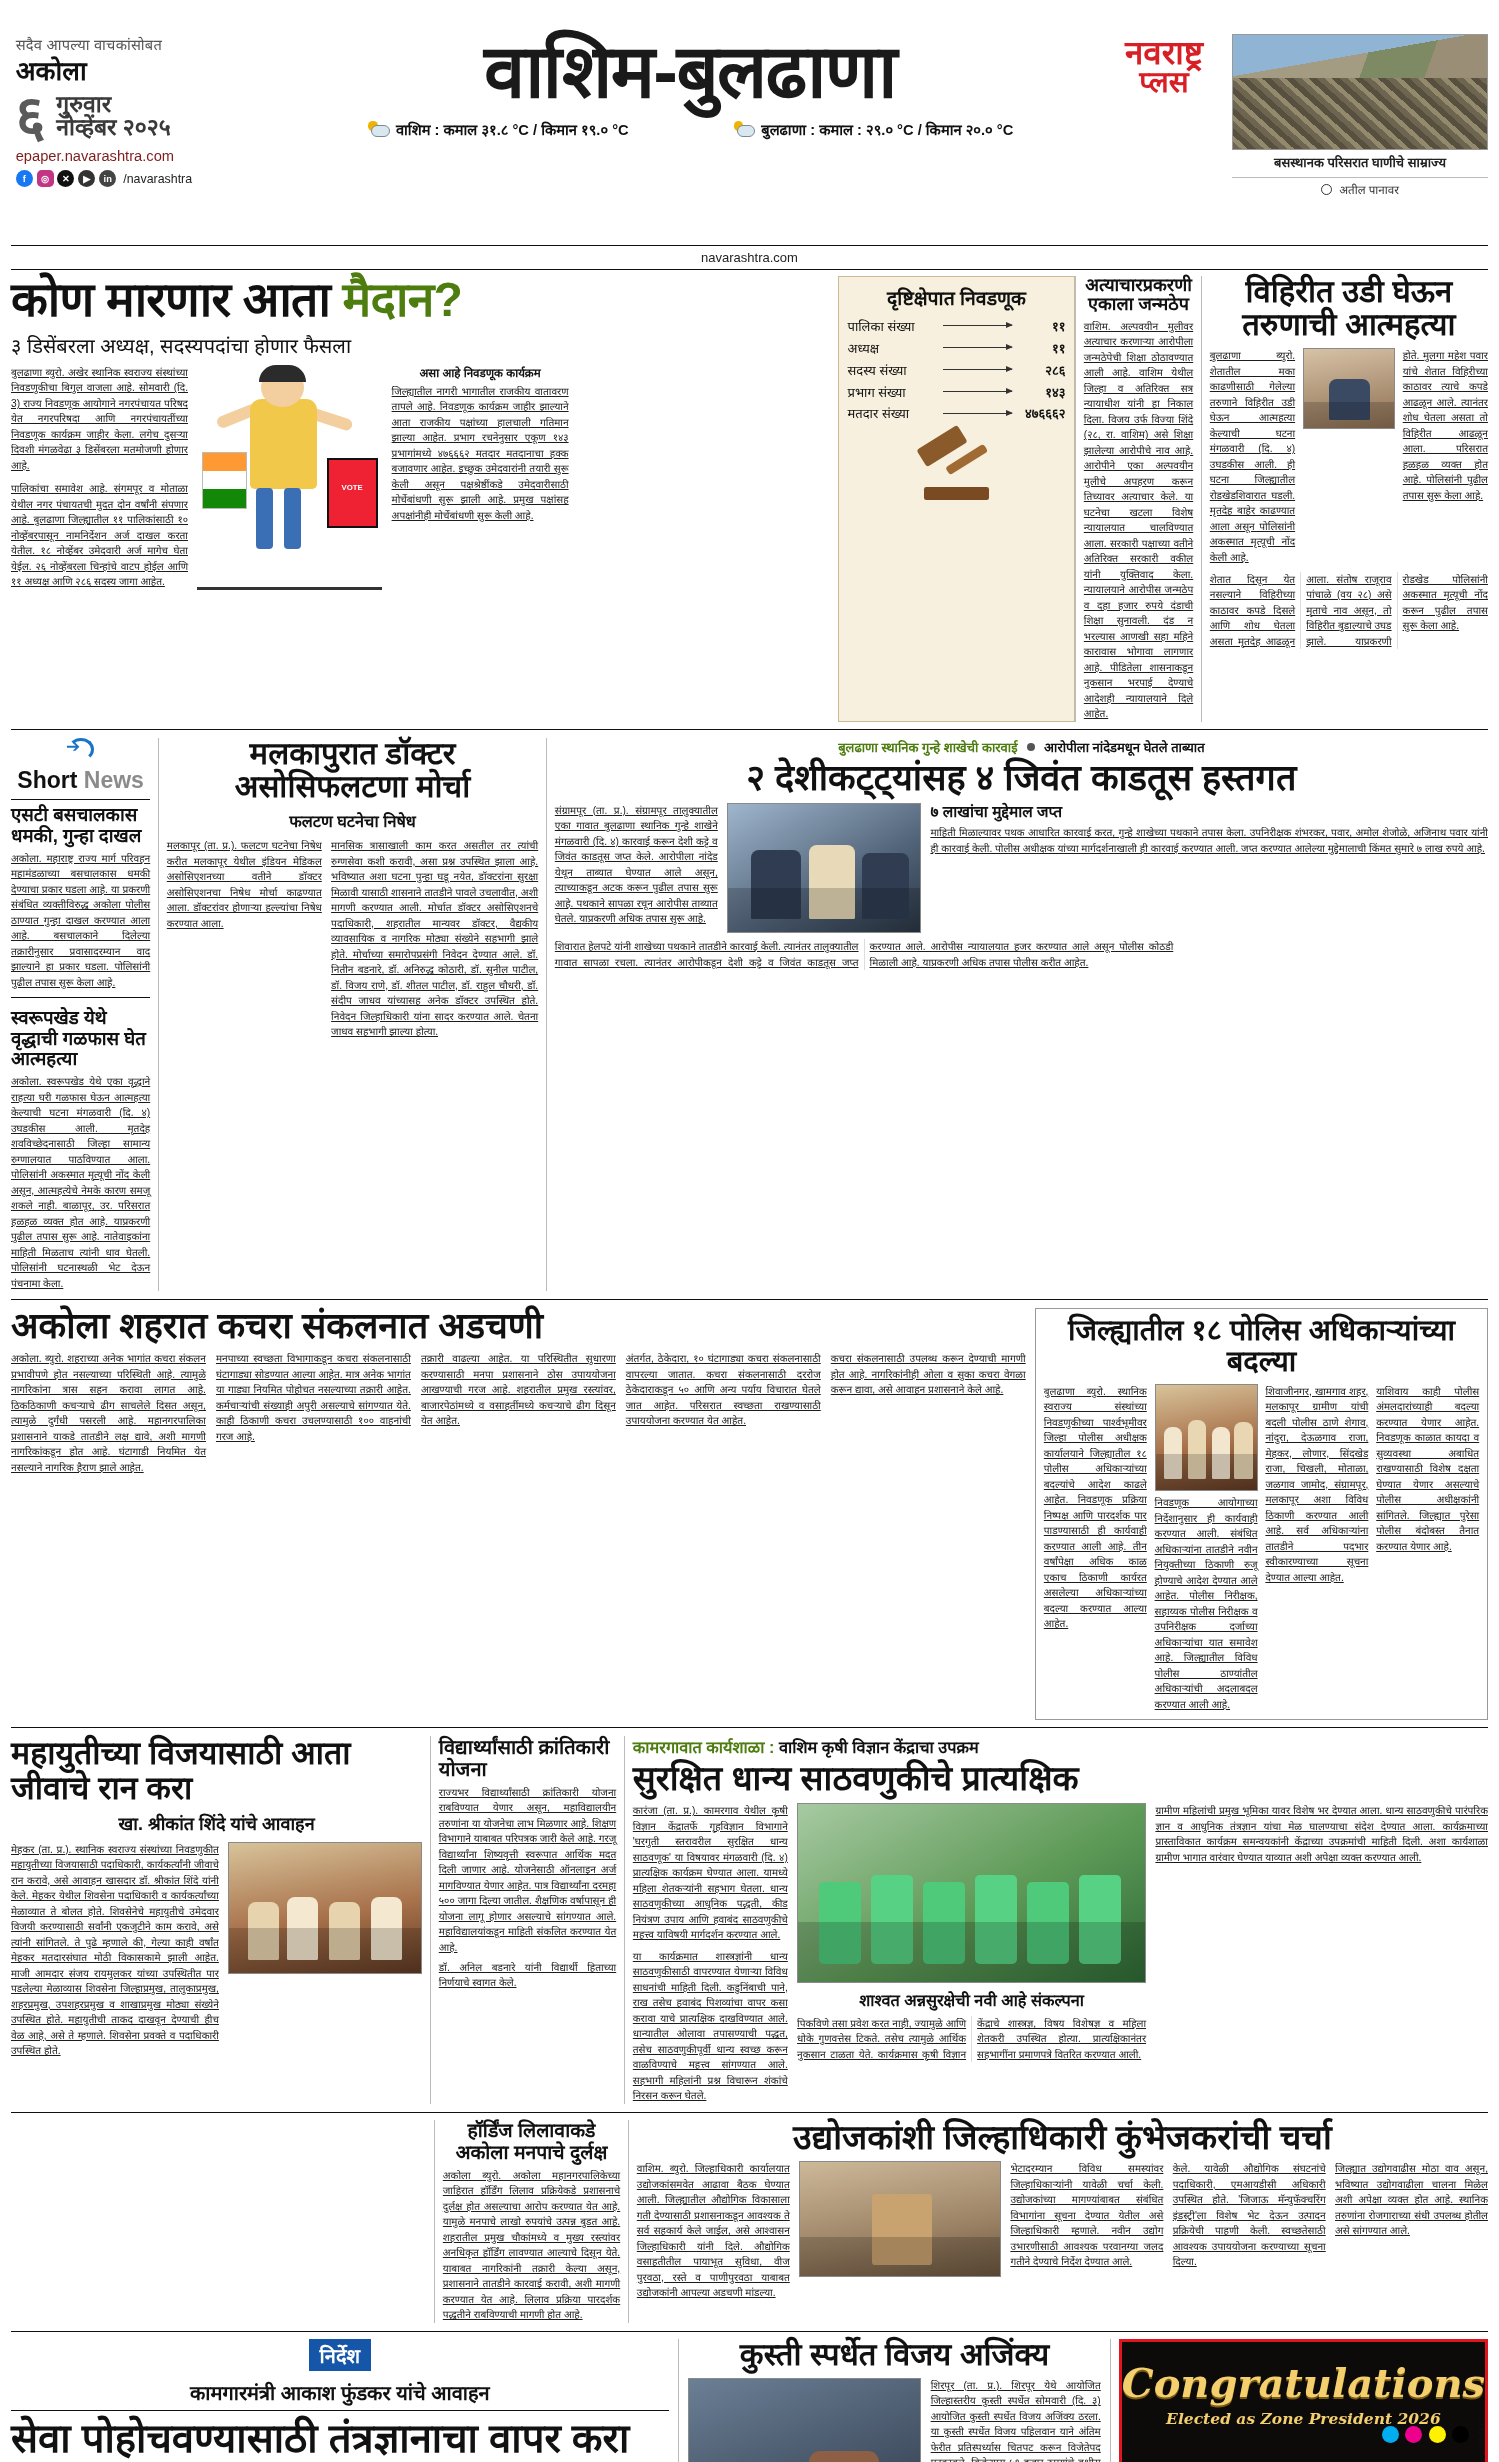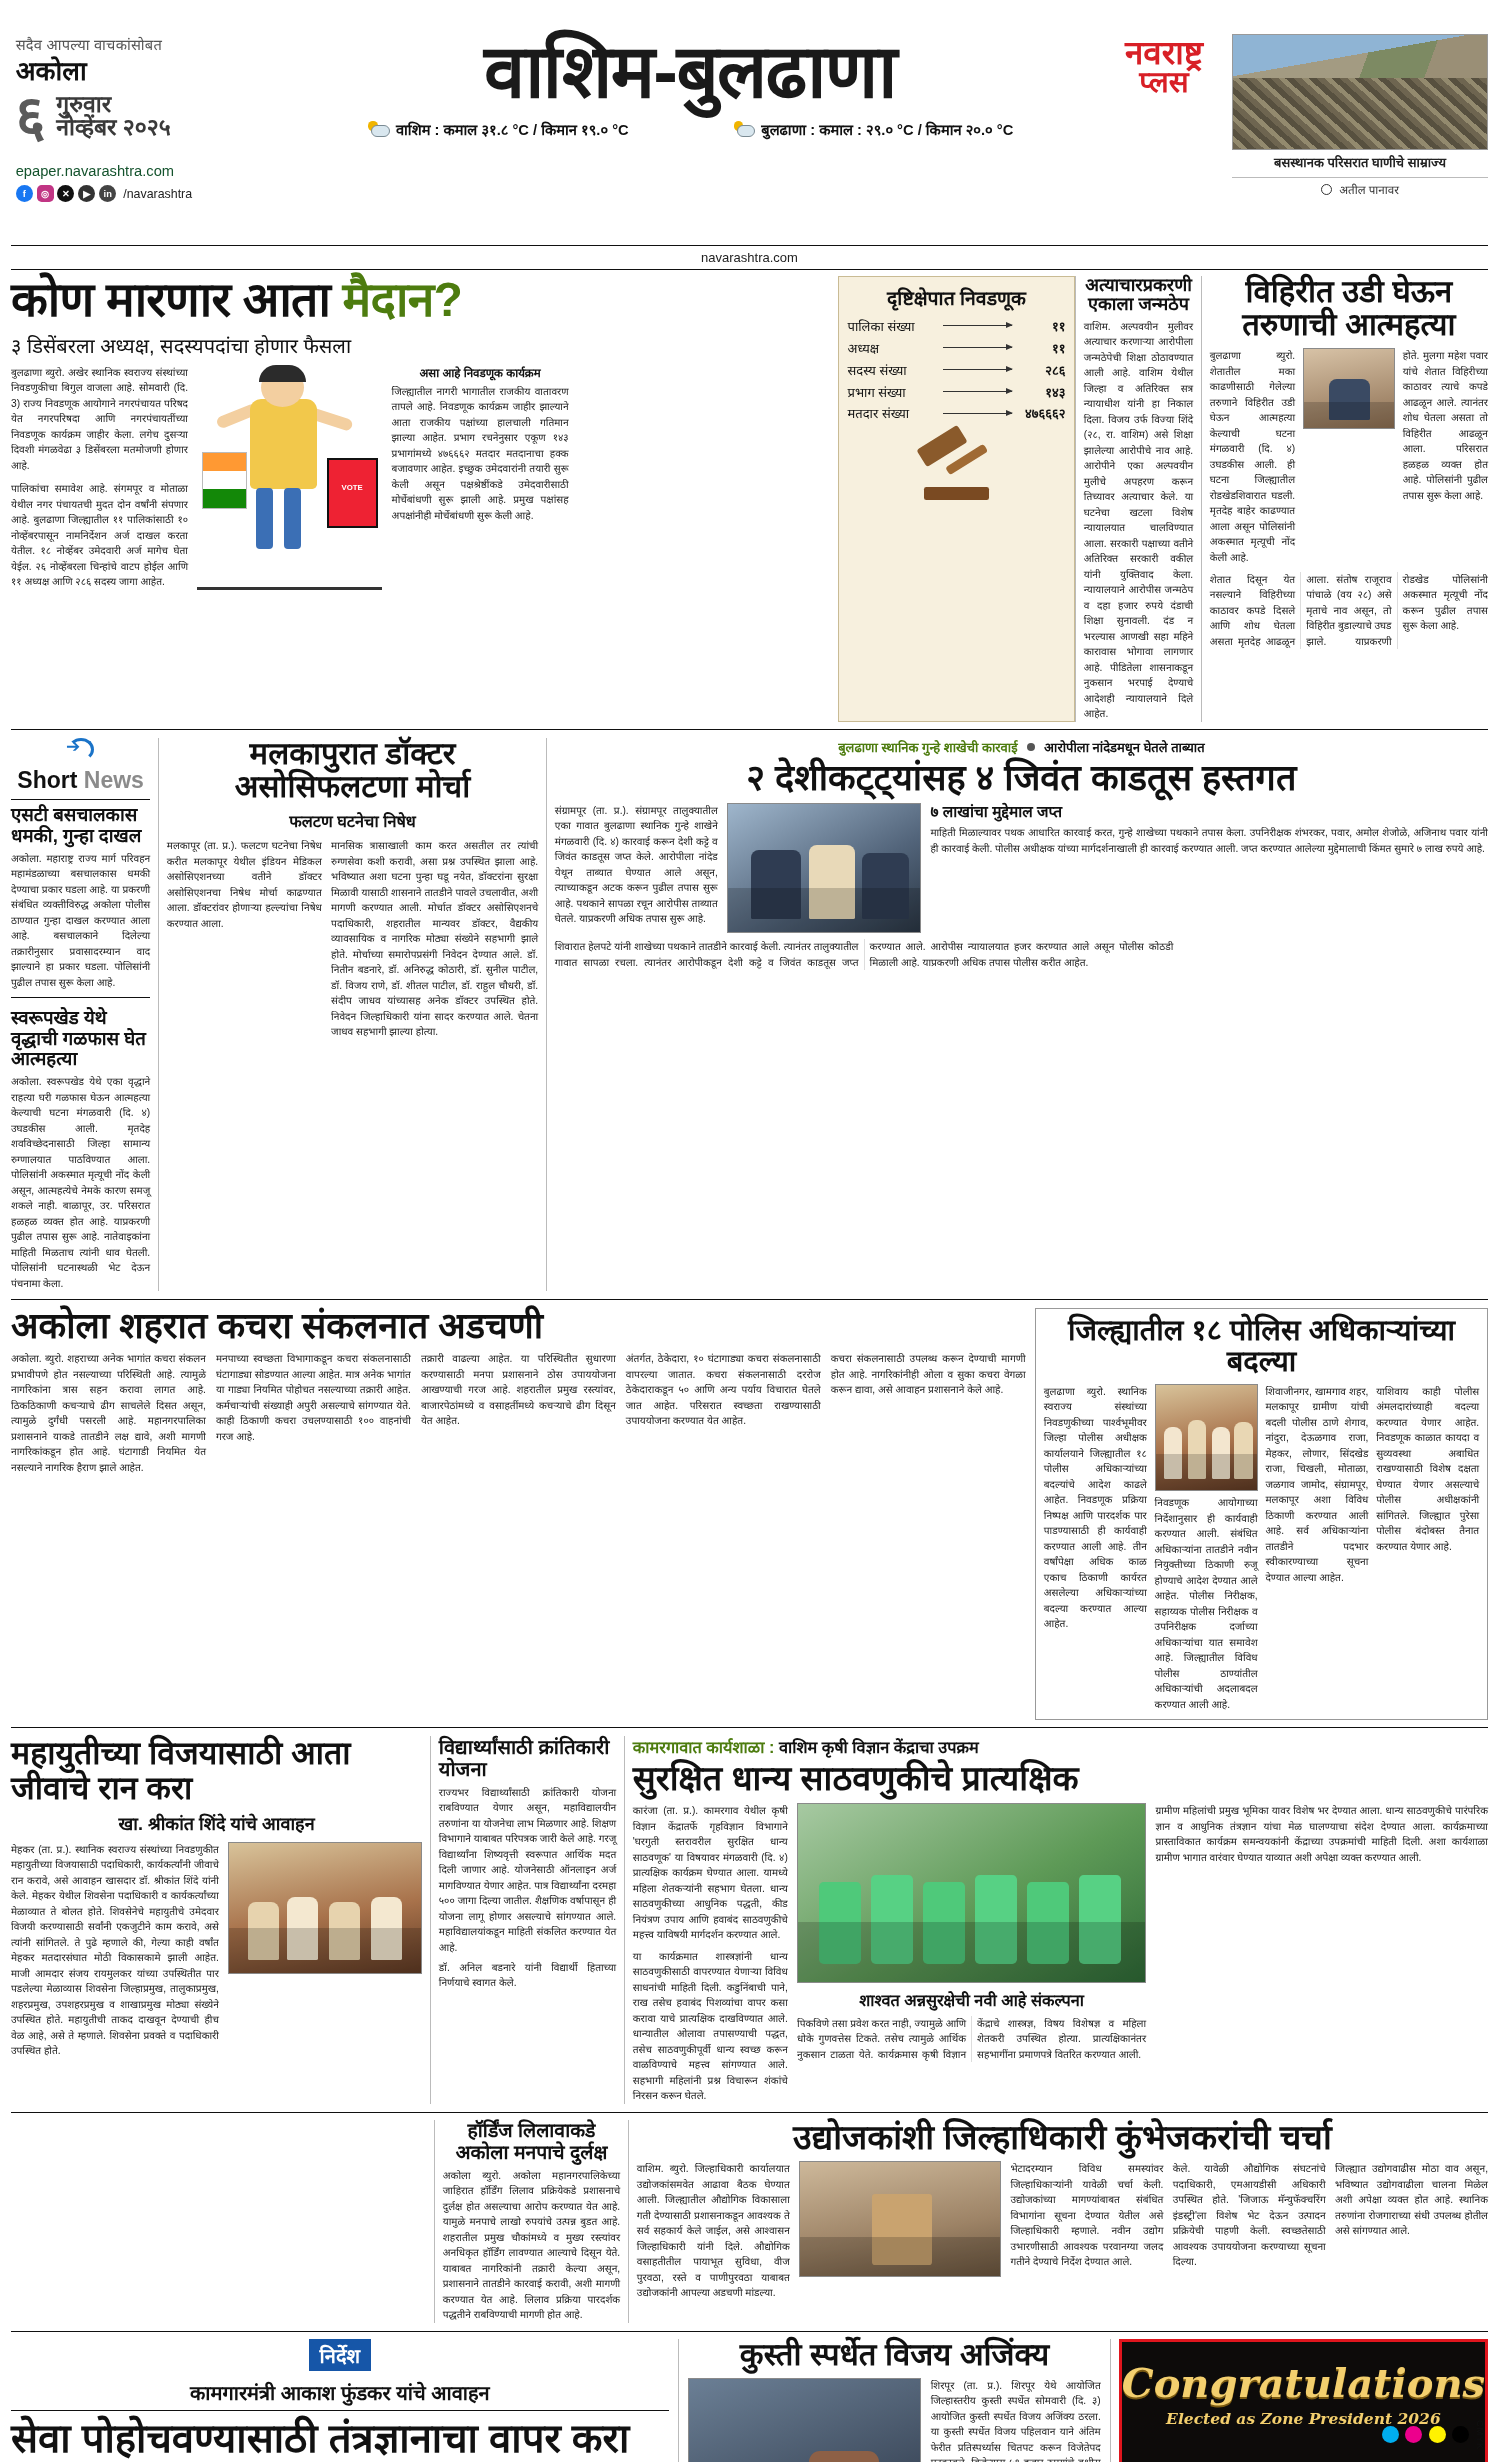--- a/index.html
+++ b/index.html
@@ -15,21 +15,21 @@
   
   .masthead { display: flex; align-items: flex-start; height: 233px; padding-top: 26px; }
   .mh-left { width: 273px; padding-left: 4.7px; }
   .mh-tag { font-size: 14.7px; color: #555; letter-spacing: 0.2px; }
   .mh-city { font-size: 26px; font-weight: bold; margin-top: 4.7px; line-height: 1; }
   .mh-daterow { display: flex; align-items: center; gap: 11px; margin-top: 6.2px; }
   .mh-day { font-size: 57px; font-weight: bold; color: #5a5a5a; line-height: .9; }
   .mh-dw { line-height: 1.02; }
   .mh-weekday { font-size: 23px; font-weight: bold; color: #3a3a3a; }
   .mh-month { font-size: 23px; font-weight: bold; color: #3a3a3a; }
-  .mh-url { font-size: 14.7px; margin-top: 21px; color: #14532d; }
+  .mh-url { font-size: 14.7px; margin-top: 6px; color: #7f1d1d; }
   .mh-social { display: flex; align-items: center; gap: 3.9px; margin-top: 6.2px; }
   .sdot { width: 17px; height: 17px; border-radius: 3.9px; display: inline-flex;
           align-items: center; justify-content: center; color: #fff; font-size: 9.3px;
           font-weight: bold; }
   .sdot.fb { background: #1877f2; border-radius: 50%; }
   .sdot.ig { background: #c13584; border-radius: 4.7px; }
   .sdot.tw { background: #111; border-radius: 50%; }
   .sdot.yt { background: #333; border-radius: 50%; }
   .sdot.in { background: #444; border-radius: 50%; }
   .mh-handle { font-size: 12.4px; margin-left: 3.1px; color: #222; }
@@ -64,21 +64,21 @@
            margin-top: 4.7px; padding-top: 3.9px; color: #333; }
 
   .site-band { border-top: 1.6px solid #111; border-bottom: 1.6px solid #111;
                text-align: center; font-size: 13px; padding: 3.9px 0; margin-top: 4.7px;
                color: #222; }
 
   
   .hl-xl { font-weight: bold; line-height: 1.02; }
   .red { color: #4d7c0f; }
   .body-txt { font-size: 10.2px; line-height: 1.52; text-align: justify; color: #1c1c1c;
-              hyphens: auto; }
+              hyphens: auto; text-decoration: underline; }
   .kicker { font-size: 11.6px; font-weight: bold; }
   .rule-b { border-bottom: 1.6px solid #111; flex-direction: column; }
   .rule-t { border-top: 1.6px solid #111; }
   .vline { border-left: 0.8px solid #bbb; }
 
   .cols2 { column-count: 2; column-gap: 11px; column-rule: 0.8px solid #ddd; }
   .cols3 { column-count: 3; column-gap: 11px; column-rule: 0.8px solid #ddd; }
 
   
   .lead { display: flex; margin-top: 6.2px; }

